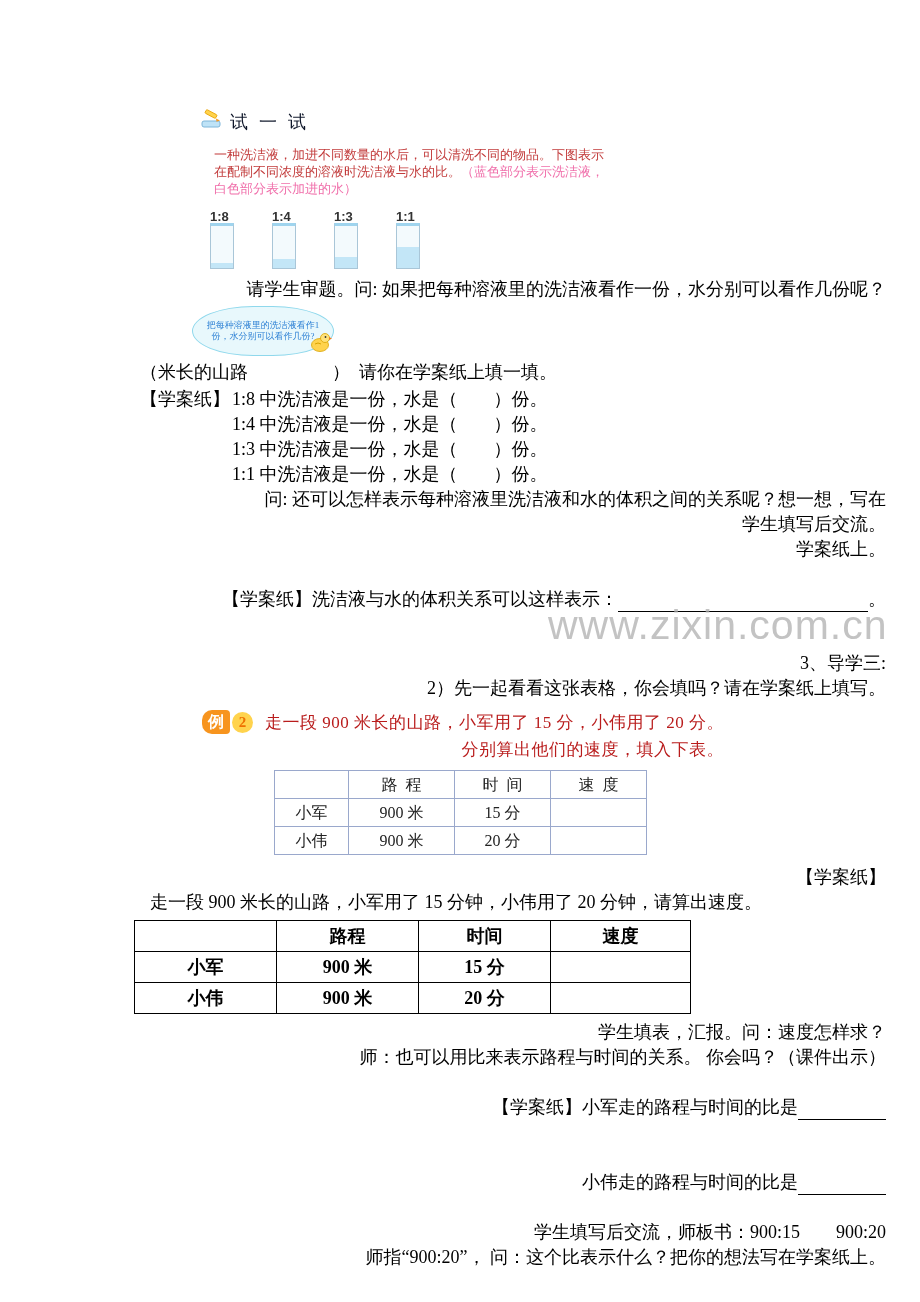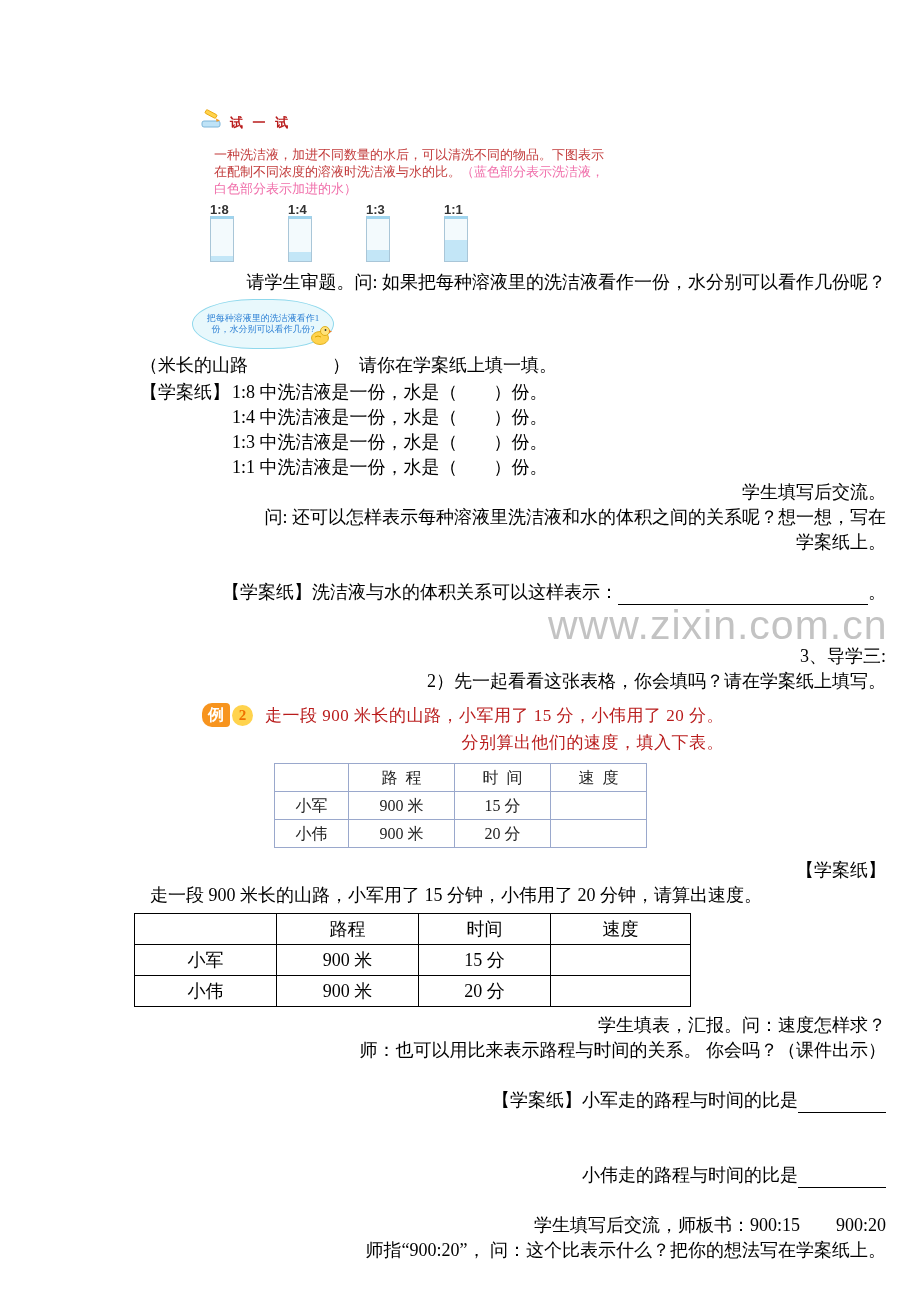--- a/index.html
+++ b/index.html
@@ -7,25 +7,25 @@
     position:relative; width:920px; height:1302px; background:#ffffff;
     font-family:"Liberation Serif","DejaVu Serif",serif; color:#000;
     overflow:hidden;
   }
   .content { position:absolute; left:140px; top:110px; width:746px; font-size:18px; line-height:25px; }
   .line { white-space:pre-wrap;text-align:right; }
 
   
   .try-fig { margin-left:60px; width:412px; margin-bottom:8px; }
   .try-head { display:flex; align-items:center; gap:8px; height:24px; }
-  .try-title { color:#b91c1c; font-weight:bold; font-size:13px; letter-spacing:3px; font-family:"Liberation Sans",sans-serif; }
+  .try-title { color:#0f172a; font-weight:normal; font-size:18px; letter-spacing:3px; font-family:"Liberation Sans",sans-serif; }
   .try-intro { font-size:13px; line-height:17px; margin-top:12px; padding-left:14px; }
   .red  { color:#c23b3b; }
   .pink { color:#f06eaa; }
-  .beaker-row { display:flex; gap:54px; padding-left:10px; }
+  .beaker-row { display:flex; gap:38px; padding-left:10px; margin-top:7px; }
   .beaker-wrap { display:flex; flex-direction:column; align-items:flex-start; }
   .beaker-label { font-size:13px; font-weight:bold; color:#333; height:17px; font-family:"Liberation Sans",sans-serif; }
   .beaker { width:24px; height:46px; border:1px solid #a9c6d8; border-top:3px solid #9fd4ee; position:relative; background:#f3fafd; margin-top:2px; box-sizing:border-box; }
   .soap { position:absolute; bottom:0; left:0; right:0; background:#c3e6f7; }
 
   
   .cloud {
     margin:4px 0 2px 52px; width:142px; height:50px;
     background:#e8f8fc; border:1.5px solid #8fd8ec;
     border-radius:50% / 58%;
@@ -53,21 +53,21 @@
   .badge { display:inline-flex; align-items:center; height:26px; flex:none; }
   .badge-li { background:#f7941e; color:#fff; border-radius:10px 4px 4px 10px; padding:2px 6px; font-weight:bold; font-size:16px; line-height:20px; }
   .badge-num { background:#ffd34d; color:#ef7100; border-radius:50%; width:21px; height:21px; display:inline-flex; align-items:center; justify-content:center; font-weight:bold; font-size:15px; margin-left:2px; }
   .ex2-lines { font-size:17px; line-height:27px; letter-spacing:0.5px; color:#b91c1c; }
   .ex2-tbl { margin-left:72px; margin-top:7px; border-collapse:collapse; }
   .ex2-tbl td { border:1.5px solid #9aa8cc; height:24px; text-align:center; font-size:16px; color:#222; white-space:pre; }
 
   
   .ws3-intro { margin-left:10px; white-space:pre-wrap; }
   .ws-table { border-collapse:collapse; margin:5px 0 6px -6px; }
-  .ws-table td { border:1px solid #000; height:28px; text-align:center; font-size:18px; white-space:pre; }
+  .ws-table td { border:1px solid #000; height:28px; text-align:center; font-size:18px; white-space:pre;font-weight:bold; }
 
   .indent92  { margin-left:92px; }
 
   
   .watermark {
     position:absolute; left:548px; top:602px; z-index:3;
     font-family:"Liberation Sans",sans-serif; font-size:41px; letter-spacing:1px;
     color:rgba(175,175,175,0.75); user-select:none;
   }
 </style>
@@ -147,22 +147,22 @@
     <div class="ws1">
       <div class="ws1-label">【学案纸】</div>
       <div class="ws1-items">
         <div>1:8 中洗洁液是一份，水是（　　）份。</div>
         <div>1:4 中洗洁液是一份，水是（　　）份。</div>
         <div>1:3 中洗洁液是一份，水是（　　）份。</div>
         <div>1:1 中洗洁液是一份，水是（　　）份。</div>
       </div>
     </div>
 
+    <div class="line">问: 还可以怎样表示每种溶液里洗洁液和水的体积之间的关系呢？想一想，写在</div>
     <div class="line">学生填写后交流。</div>
-    <div class="line">问: 还可以怎样表示每种溶液里洗洁液和水的体积之间的关系呢？想一想，写在</div>
     <div class="line">学案纸上。</div>
 
     <div class="line">
       <span>【学案纸】</span><span>洗洁液与水的体积关系可以这样表示：</span><span class="blank w250"></span><span>。</span>
     </div>
 
     <div class="line sec3">3、导学三:</div>
     <div class="line">2）先一起看看这张表格，你会填吗？请在学案纸上填写。</div>
 
     <div class="ex2">

